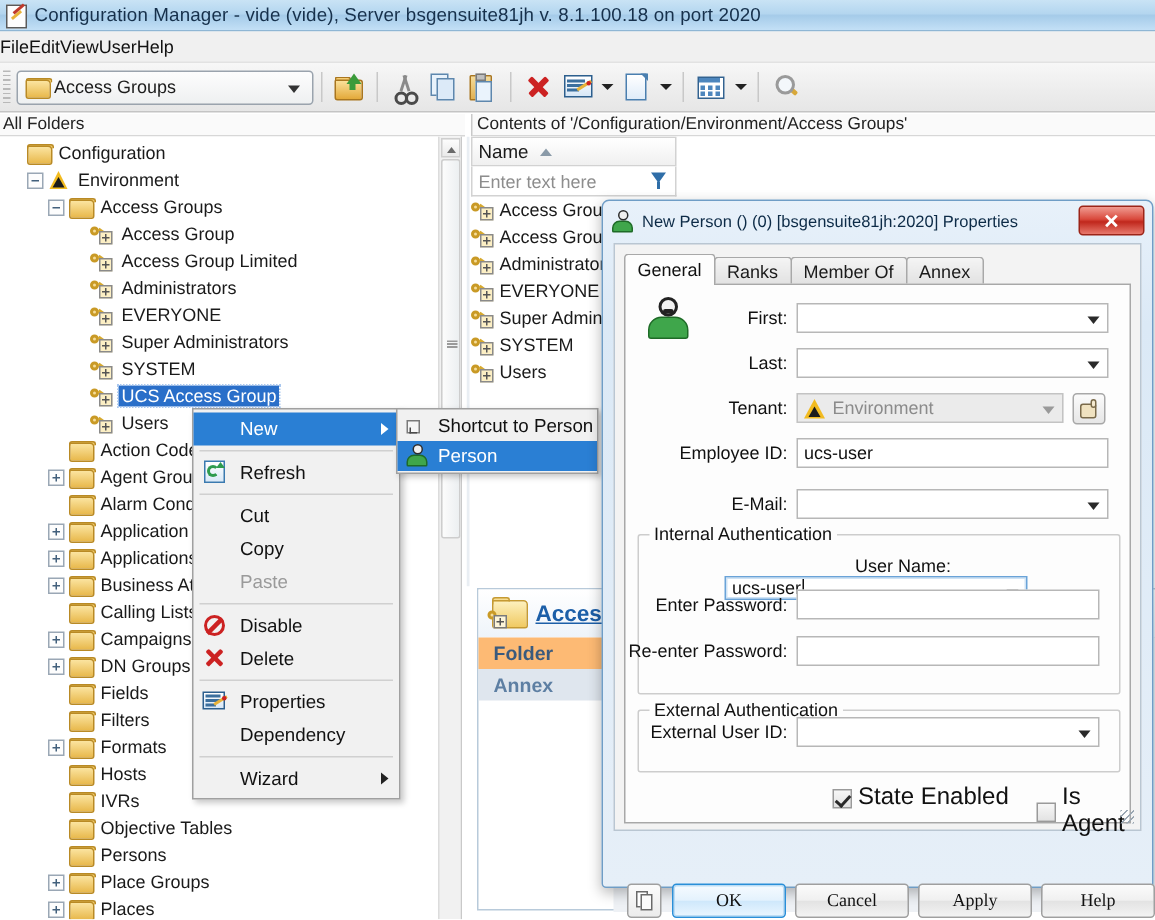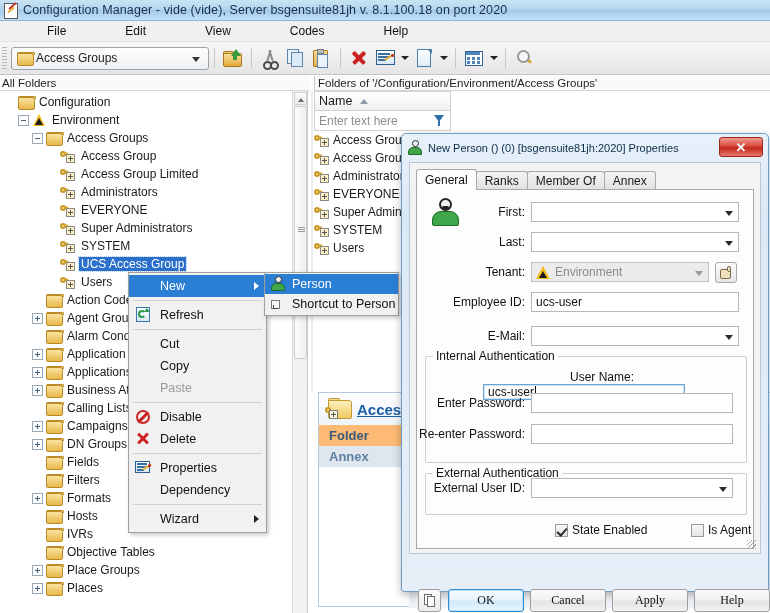--- a/index.html
+++ b/index.html
@@ -48,21 +48,21 @@
 
   
   .menubar {
     position: absolute; left: 0; top: 21px; width: 770px; height: 21px;
     background: #f0f0f0;
     display: flex; align-items: center;
     border-bottom: 1px solid #e2e2e2;
     box-sizing: border-box;
   }
   .menubar .mi {
-    padding: 2px 12px; font-size: 12px; color: #111; cursor: default; margin-left: 35px;
+    padding: 2px 0; font-size: 12px; color: #111; cursor: default;
   }
 
   
   .toolbar {
     position: absolute; left: 0; top: 42px; width: 770px; height: 33px;
     background: linear-gradient(to bottom,#f7f7f7 0%, #eeeeee 50%, #e6e6e6 100%);
     border-bottom: 1px solid #c4c4c4;
     display: flex; align-items: center;
     box-sizing: border-box;
   }
@@ -507,21 +507,21 @@
     background:#f0e2c0; border:1px solid #7a6a4a; border-radius:2px; box-sizing:border-box;}
   .tenant-btn .hand .th { position:absolute; left:7px; top:0px; width:4px;height:6px;
     background:#f5ead0; border:1px solid #7a6a4a; border-radius:2px; box-sizing:border-box;}
 
   .ico-tenant { position:absolute; left:4px; top:3px; width:15px; height:14px; }
   .ico-tenant .tri { position:absolute; left:0px; top:0px; width:0;height:0;
     border-left:7px solid transparent;border-right:7px solid transparent;border-bottom:13px solid #f2bb20;}
   .ico-tenant .tri2 { position:absolute; left:3px; top:5px; width:0;height:0;
     border-left:4px solid transparent;border-right:4px solid transparent;border-bottom:7px solid #1b1b1b;}
 
-  .chkrow { position:absolute; display:flex; align-items:center; font-size:12px; color:#111; }
+  .chkrow { position:absolute; display:flex; align-items:center; font-size:16px; color:#111; }
   .chk {
     width:13px; height:13px; background:linear-gradient(to bottom,#f7f7f7,#e3e3e3);
     border:1px solid #9a9a9a; margin-right:4px; position:relative; box-sizing:border-box; flex:none;
   }
   .chk.checked::after {
     content:''; position:absolute; left:3px; top:1px; width:4px; height:8px;
     border:solid #2a2a2a; border-width:0 2px 2px 0; transform: rotate(42deg);
   }
 
   .btnrow { position:absolute; left:8px; top:424px; width:352px; height:26px; display:flex; align-items:center;font-family:Liberation Serif, serif; }
@@ -559,21 +559,21 @@
         <div class="pen2"></div>
         <div class="pen"></div>
     </div>
     <div class="tb-text">Configuration Manager - vide  (vide), Server bsgensuite81jh v. 8.1.100.18 on port 2020</div>
   </div>
 
   <div class="menubar">
     <div class="mi">File</div>
     <div class="mi">Edit</div>
     <div class="mi">View</div>
-    <div class="mi">Codes</div>
+    <div class="mi">User</div>
     <div class="mi">Help</div>
   </div>
 
   <div class="toolbar">
     <div class="grip"></div>
 
     <div class="folder-combo">
       <span class="ico-folder">
         <span class="tab"></span>
           <span class="back"></span>
@@ -671,21 +671,21 @@
 
     <div class="tbtn">
       <span class="ic-search">
         <span class="hdl"></span>
           <span class="lens"></span>
       </span>
     </div>
   </div>
 
   <div class="lbl-allfolders">All Folders</div>
-  <div class="lbl-contents">Folders of '/Configuration/Environment/Access Groups'</div>
+  <div class="lbl-contents">Contents of '/Configuration/Environment/Access Groups'</div>
 
   <div class="tree-pane">
     <div id="tree-rows" style="position:absolute;left:0;top:2px;width:295px;">
         <div class="trow" style="padding-left: 4px;">
           <span class="tspacer"></span>
           <span class="ico-folder" style="margin-right: 3px;">
             <span class="tab"></span>
             <span class="back"></span>
           </span>
           <span class="tlabel">Configuration</span>
@@ -890,20 +890,28 @@
           </span>
           <span class="tlabel">IVRs</span>
         </div>
         <div class="trow" style="padding-left: 32px;">
           <span class="tspacer"></span>
           <span class="ico-folder" style="margin-right: 3px;">
             <span class="tab"></span>
             <span class="back"></span>
           </span>
           <span class="tlabel">Objective Tables</span>
+        </div>
+        <div class="trow" style="padding-left: 32px;">
+          <span class="tspacer"></span>
+          <span class="ico-folder" style="margin-right: 3px;">
+            <span class="tab"></span>
+            <span class="back"></span>
+          </span>
+          <span class="tlabel">Persons</span>
         </div>
         <div class="trow" style="padding-left: 32px;">
           <span class="texp plus"></span>
           <span class="ico-folder" style="margin-right: 3px;">
             <span class="tab"></span>
             <span class="back"></span>
           </span>
           <span class="tlabel">Place Groups</span>
         </div>
         <div class="trow" style="padding-left: 32px;">
@@ -1077,30 +1085,30 @@
       <span>Dependency</span>
     </div>
     <div class="ctxsep"></div>
     <div class="ctxitem">
       <span>Wizard</span>
       <span class="subarrow"></span>
     </div>
   </div>
 
   <div class="submenu">
+    <div class="subitem">
+      <span class="ico-shortcut"></span>
+      <span>Shortcut to Person</span>
+    </div>
     <div class="subitem hl">
       <span class="ico-person">
         <span class="body"></span>
           <span class="head"></span>
       </span>
       <span>Person</span>
-    </div>
-    <div class="subitem">
-      <span class="ico-shortcut"></span>
-      <span>Shortcut to Person</span>
     </div>
   </div>
 
   <div class="dialog">
     <div class="dlg-title">
       <span class="ico-person2">
         <span class="body"></span>
           <span class="head"></span>
       </span>
       <span class="t">New Person  () (0) [bsgensuite81jh:2020] Properties</span>

